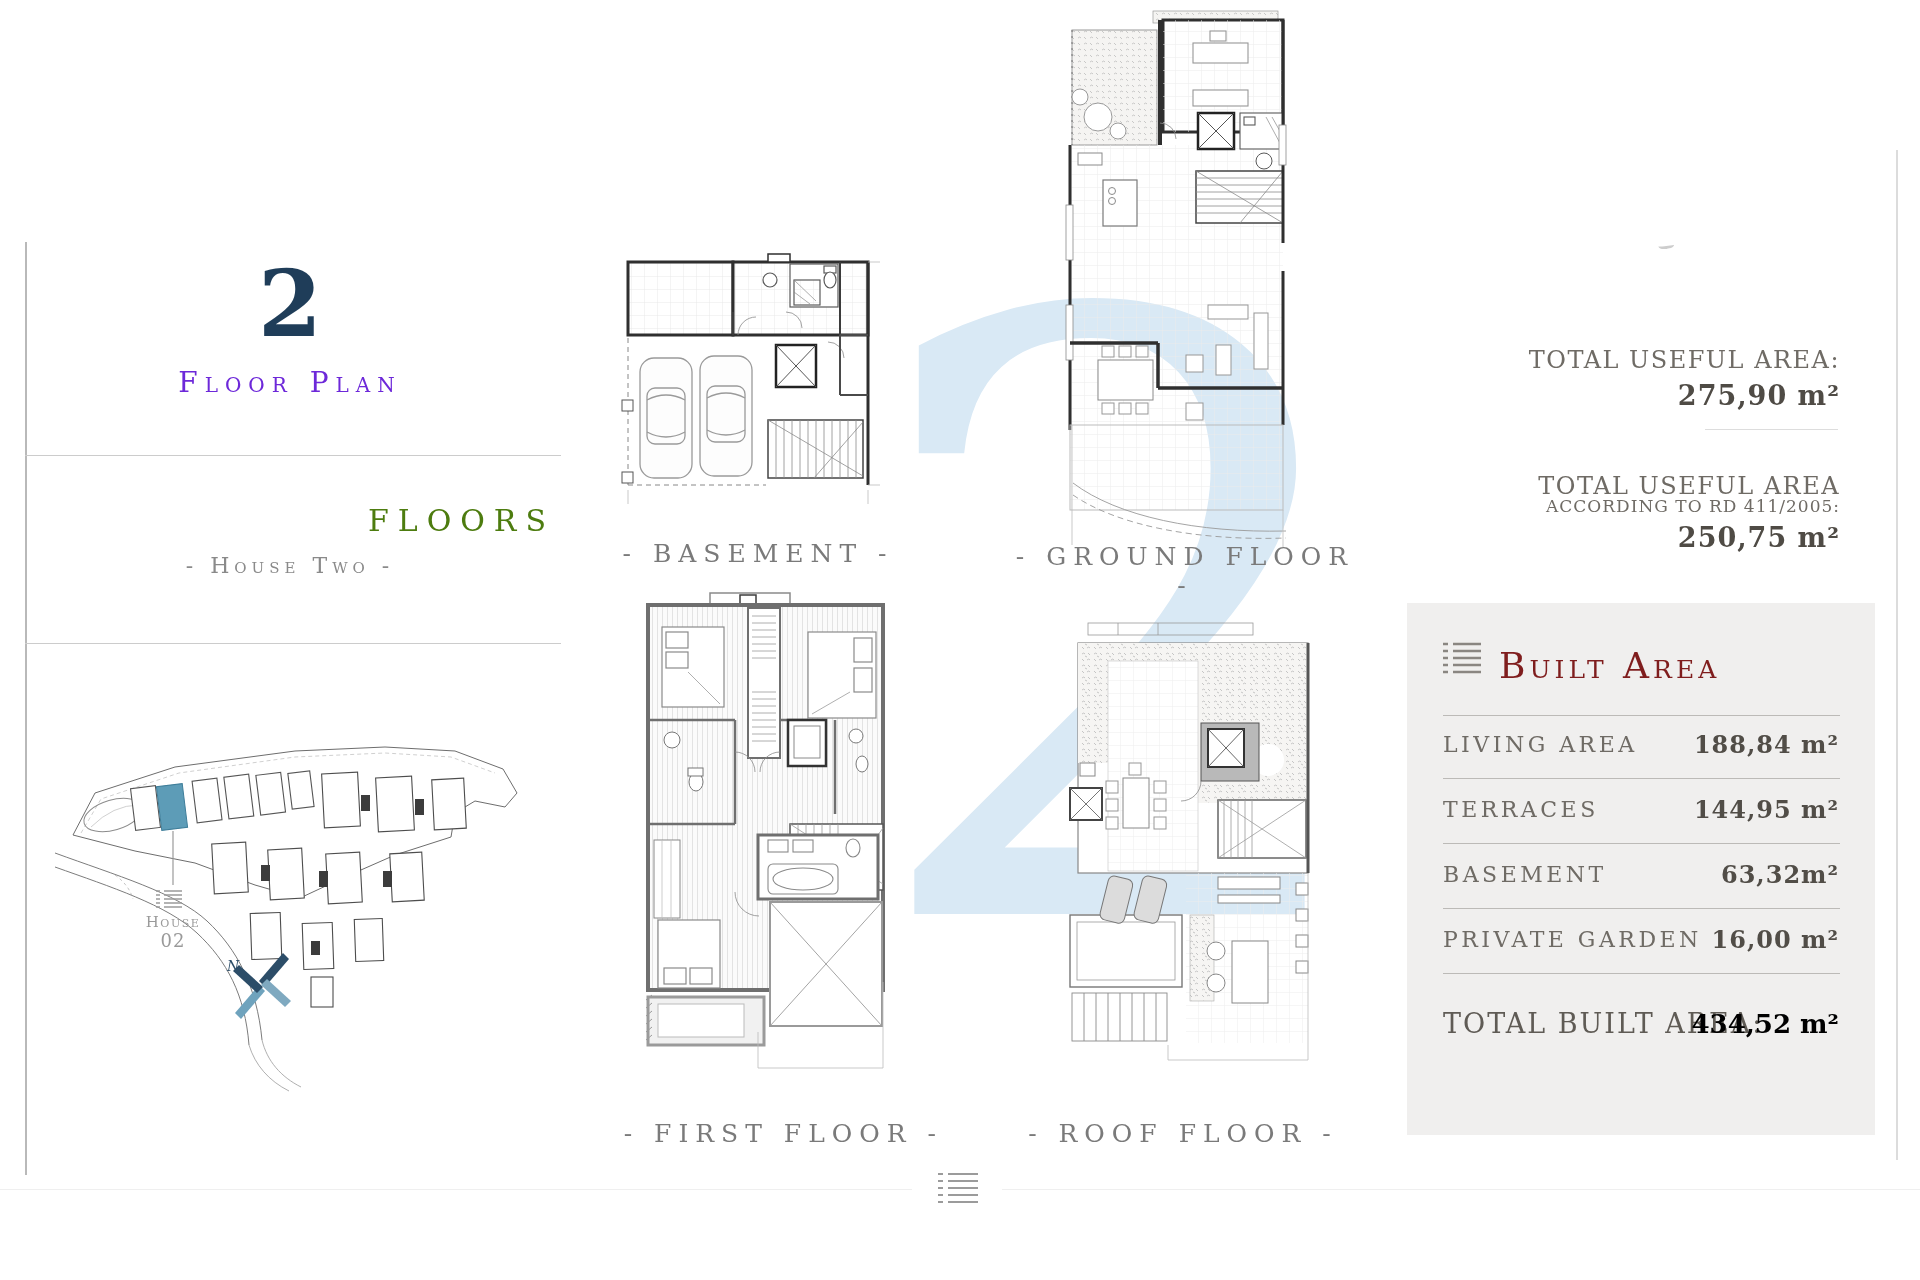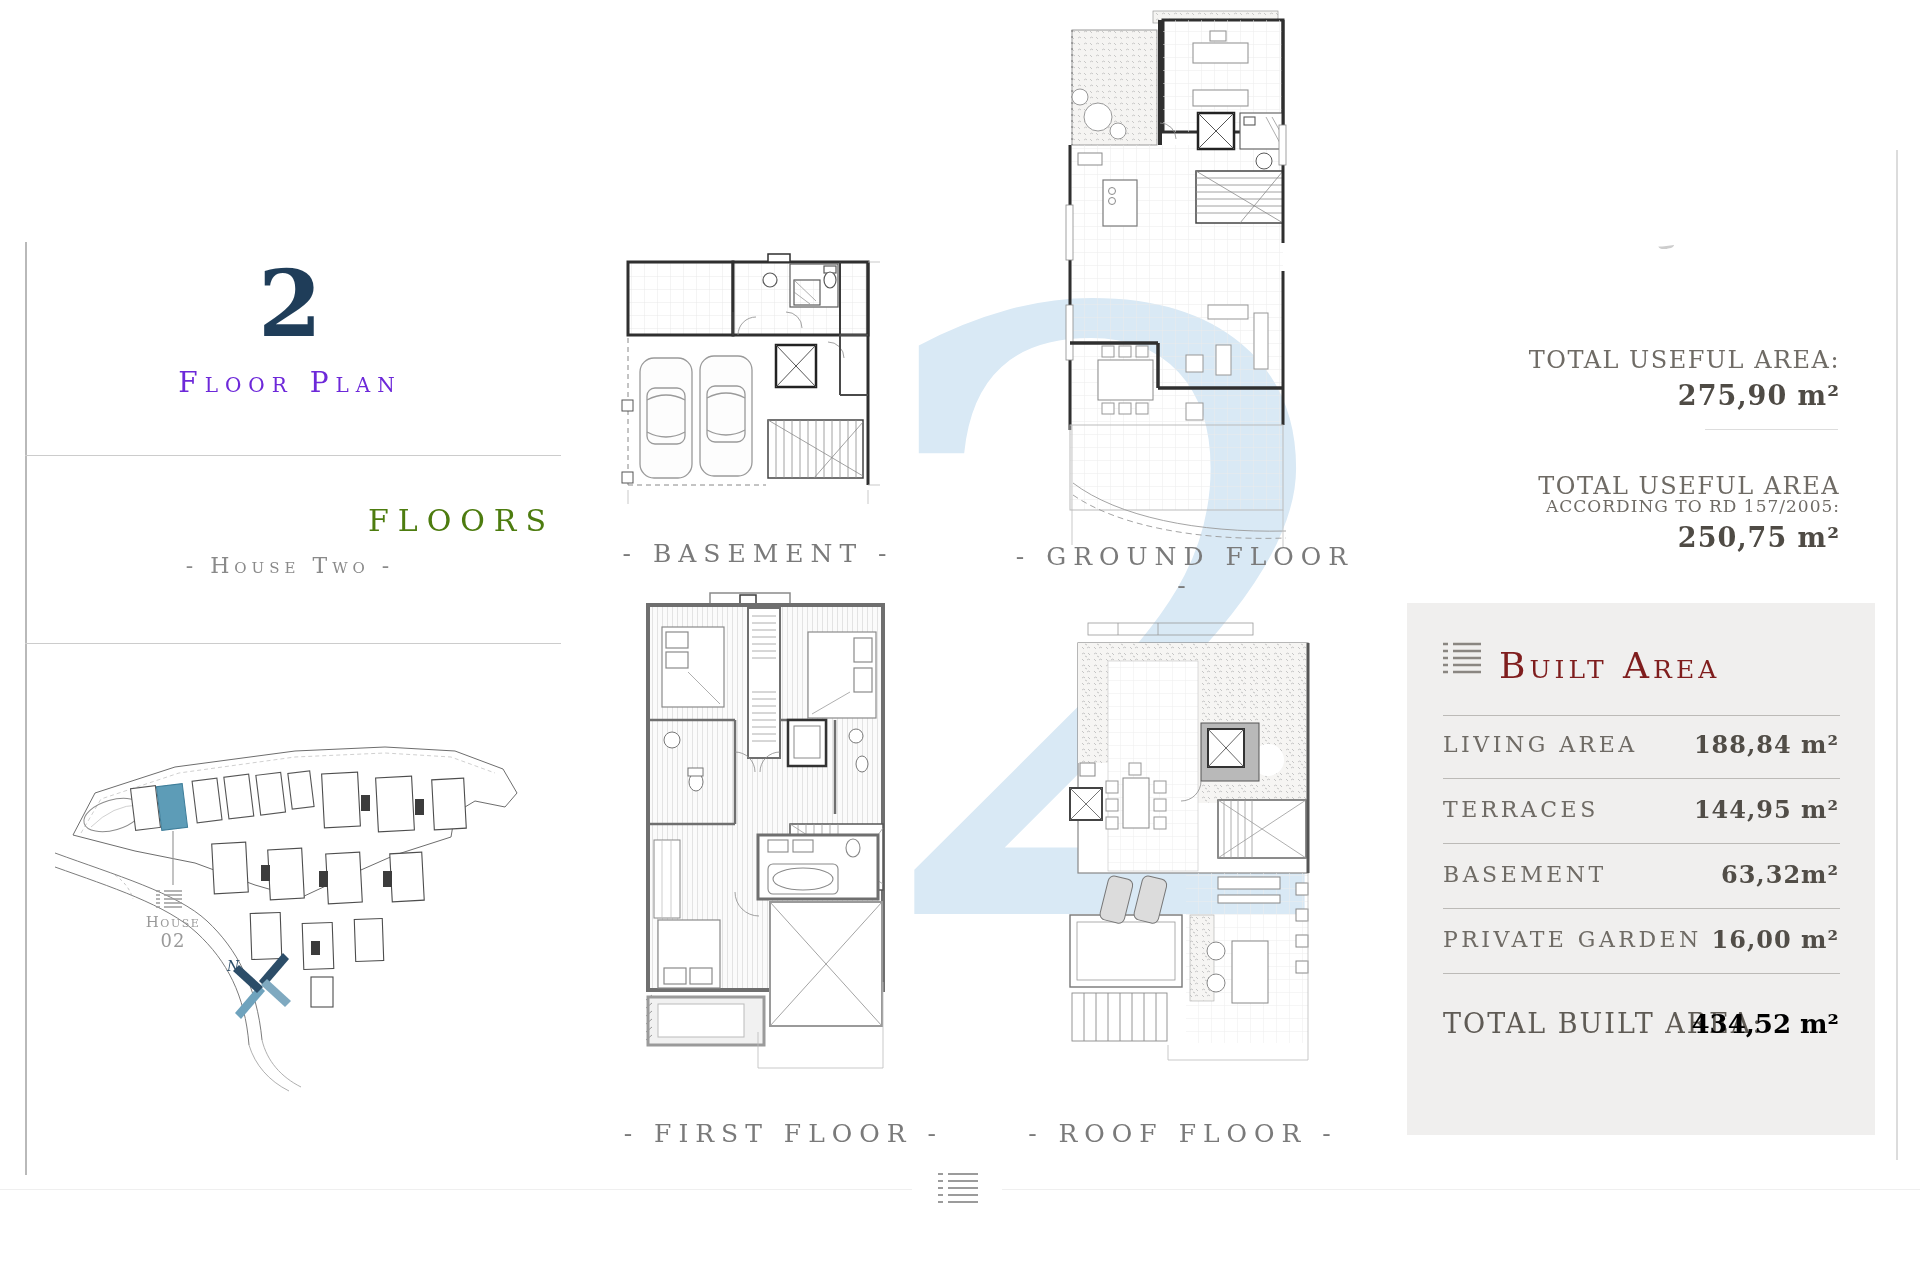--- a/index.html
+++ b/index.html
@@ -433,21 +433,21 @@
         <circle cx="148" cy="368" r="9"></circle>
     </g>
     <path d="M100,430 v15 h140 M240,258 v187" stroke="#bbbbbb" stroke-width="0.8" fill="none"></path>
   </svg>
   <div class="abs z plan-label" style="left:1013px;top:1119px;">- ROOF FLOOR -</div>
 
   <div class="abs z ua" id="ua-label1">TOTAL USEFUL AREA:</div>
   <div class="abs z ua" id="ua-value1">275,90  m²</div>
   <div class="abs z" id="ua-divider"></div>
   <div class="abs z ua" id="ua-label2">TOTAL USEFUL AREA</div>
-  <div class="abs z ua" id="ua-label2sub">ACCORDING TO RD 157/2005:</div>
+  <div class="abs z ua" id="ua-label2sub">ACCORDING TO RD 411/2005:</div>
   <div class="abs z ua" id="ua-value2">250,75  m²</div>
 
   <div id="panel" class="abs z">
     <svg style="position:absolute;left:36px;top:38px;" width="38" height="34" viewBox="0 0 38 34">
       <g stroke="#8a8681" stroke-width="2.4">
         <path d="M0,3 h5 M10,3 h28"></path>
           <path d="M0,10 h5 M10,10 h28"></path>
         <path d="M0,17 h5 M10,17 h28"></path>
           <path d="M0,24 h5 M10,24 h28"></path>
         <path d="M0,31 h5 M10,31 h28"></path>

